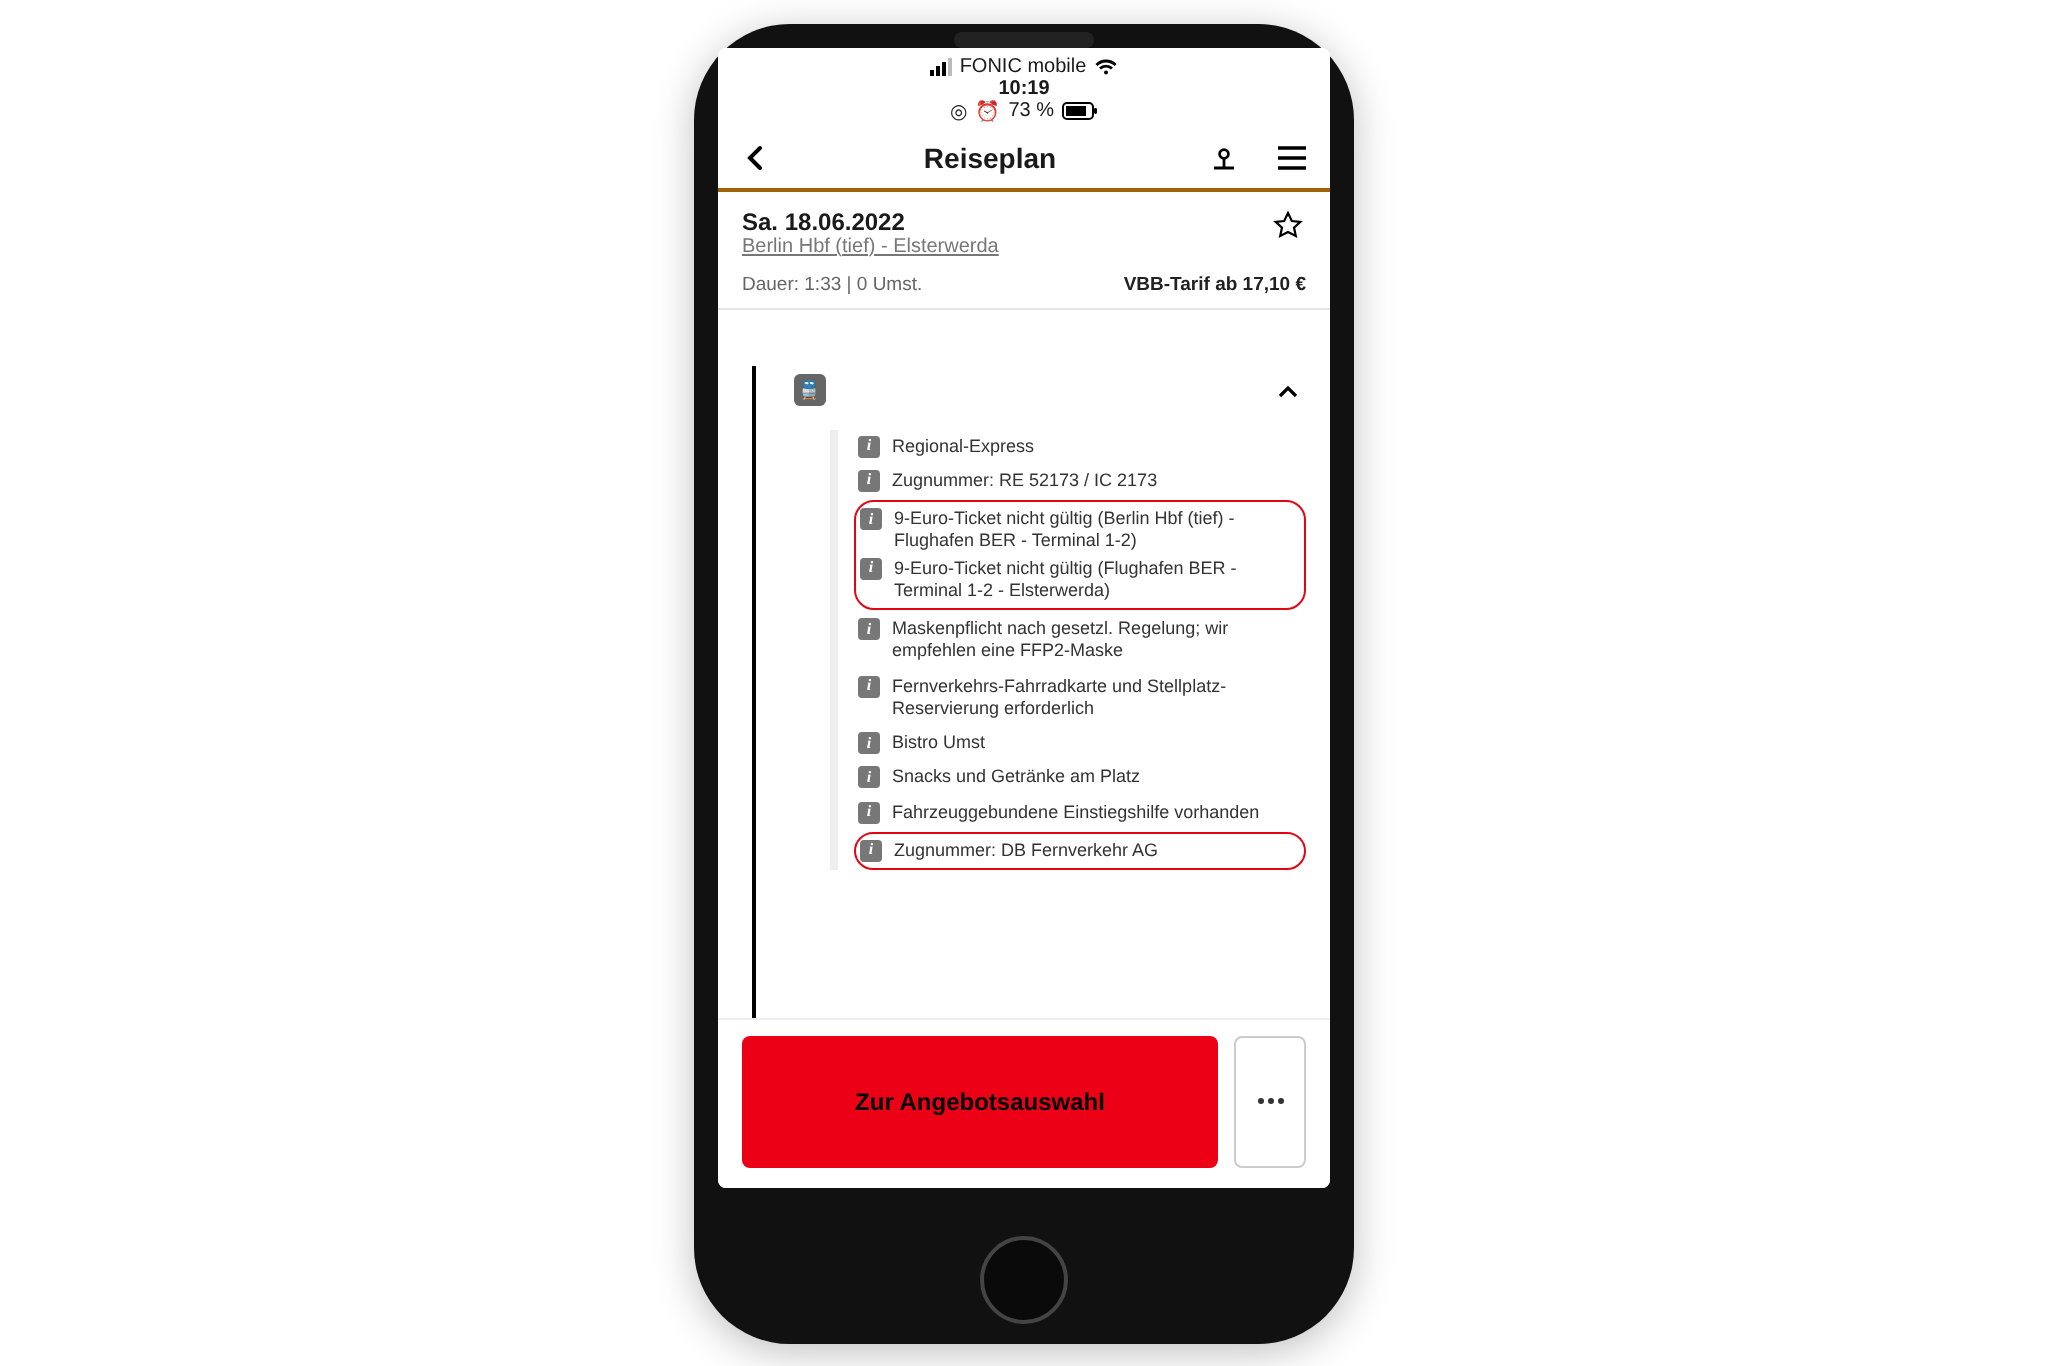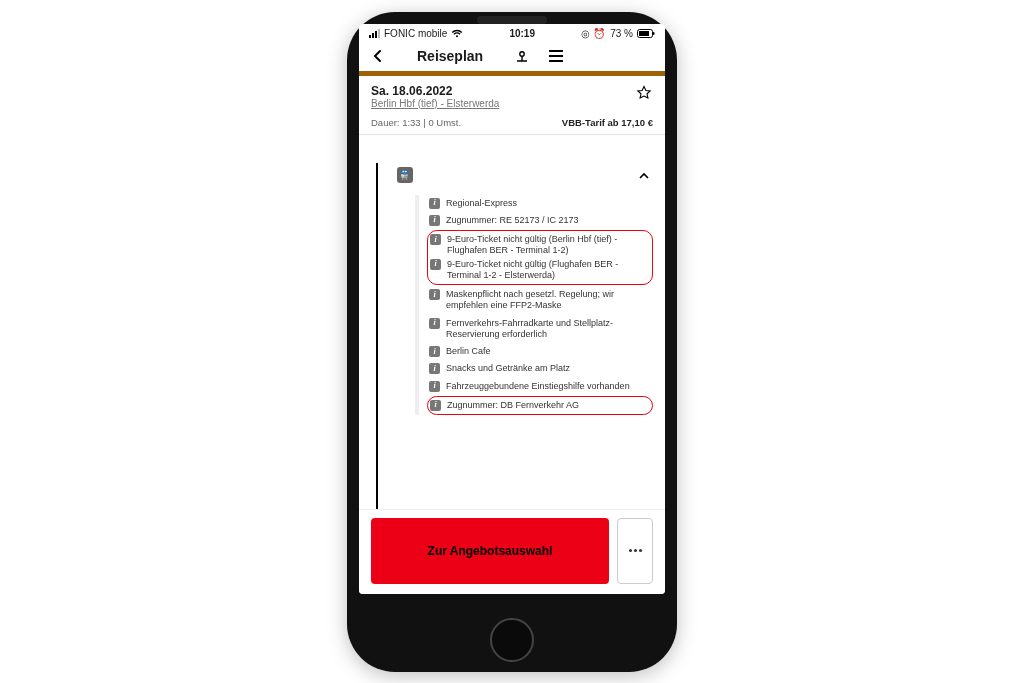--- a/index.html
+++ b/index.html
@@ -46,31 +46,32 @@
     flex-direction: column;
     font-size: 11px;
     color: #1a1a1a;
   }
   
   .statusbar {
     display:flex; justify-content: space-between; align-items:center;
     padding: 4px 10px 2px;
     font-size: 10px;
     font-weight:500;
+    flex-direction:column;
   }
   .statusbar .left, .statusbar .right { display:flex; align-items:center; gap:4px;}
   .sig { display:inline-flex; gap:1px; align-items:flex-end;}
   .sig span { width:2px; background:#000; display:inline-block;}
   .sig span:nth-child(1){height:3px;} .sig span:nth-child(2){height:5px;}
   .sig span:nth-child(3){height:7px;} .sig span:nth-child(4){height:9px; background:#bbb;}
   
   .navbar {
-    display:flex; align-items:center; 
+    display:flex; align-items:center; justify-content:space-between;
     padding: 6px 10px;
-    border-bottom: 5px solid #a16207;
+    border-bottom: 2px solid #a16207;
     gap: 30px;
   }
   .navbar .title { font-weight:700; font-size:14px; }
   .nav-icons { display:flex; gap:16px; align-items:center;}
   .icon-btn { width:18px; height:18px; display:flex; align-items:center; justify-content:center; }
   
   .trip-header { padding: 8px 12px 6px; display:flex; justify-content:space-between; align-items:flex-start;}
   .trip-date { font-weight:700; font-size:12px;}
   .trip-route { font-size:10px; color:#777;text-decoration:underline;}
   .trip-meta { display:flex; justify-content:space-between; padding: 2px 12px 6px; font-size:9.5px; color:#666; border-bottom:1px solid #e5e5e5;text-align:right;}
@@ -206,21 +207,21 @@
           <div class="info-item">
               <span class="info-ic">i</span>
               <span>Maskenpflicht nach gesetzl. Regelung; wir empfehlen eine FFP2-Maske</span>
             </div>
           <div class="info-item">
               <span class="info-ic">i</span>
               <span>Fernverkehrs-Fahrradkarte und Stellplatz-Reservierung erforderlich</span>
             </div>
           <div class="info-item">
               <span class="info-ic">i</span>
-              <span>Berlin Cafe</span>
+              <span>Bistro Umst</span>
             </div>
           <div class="info-item">
               <span class="info-ic">i</span>
               <span>Snacks und Getränke am Platz</span>
             </div>
           <div class="info-item">
               <span class="info-ic">i</span>
               <span>Fahrzeuggebundene Einstiegshilfe vorhanden</span>
             </div>
           <div class="hl">

